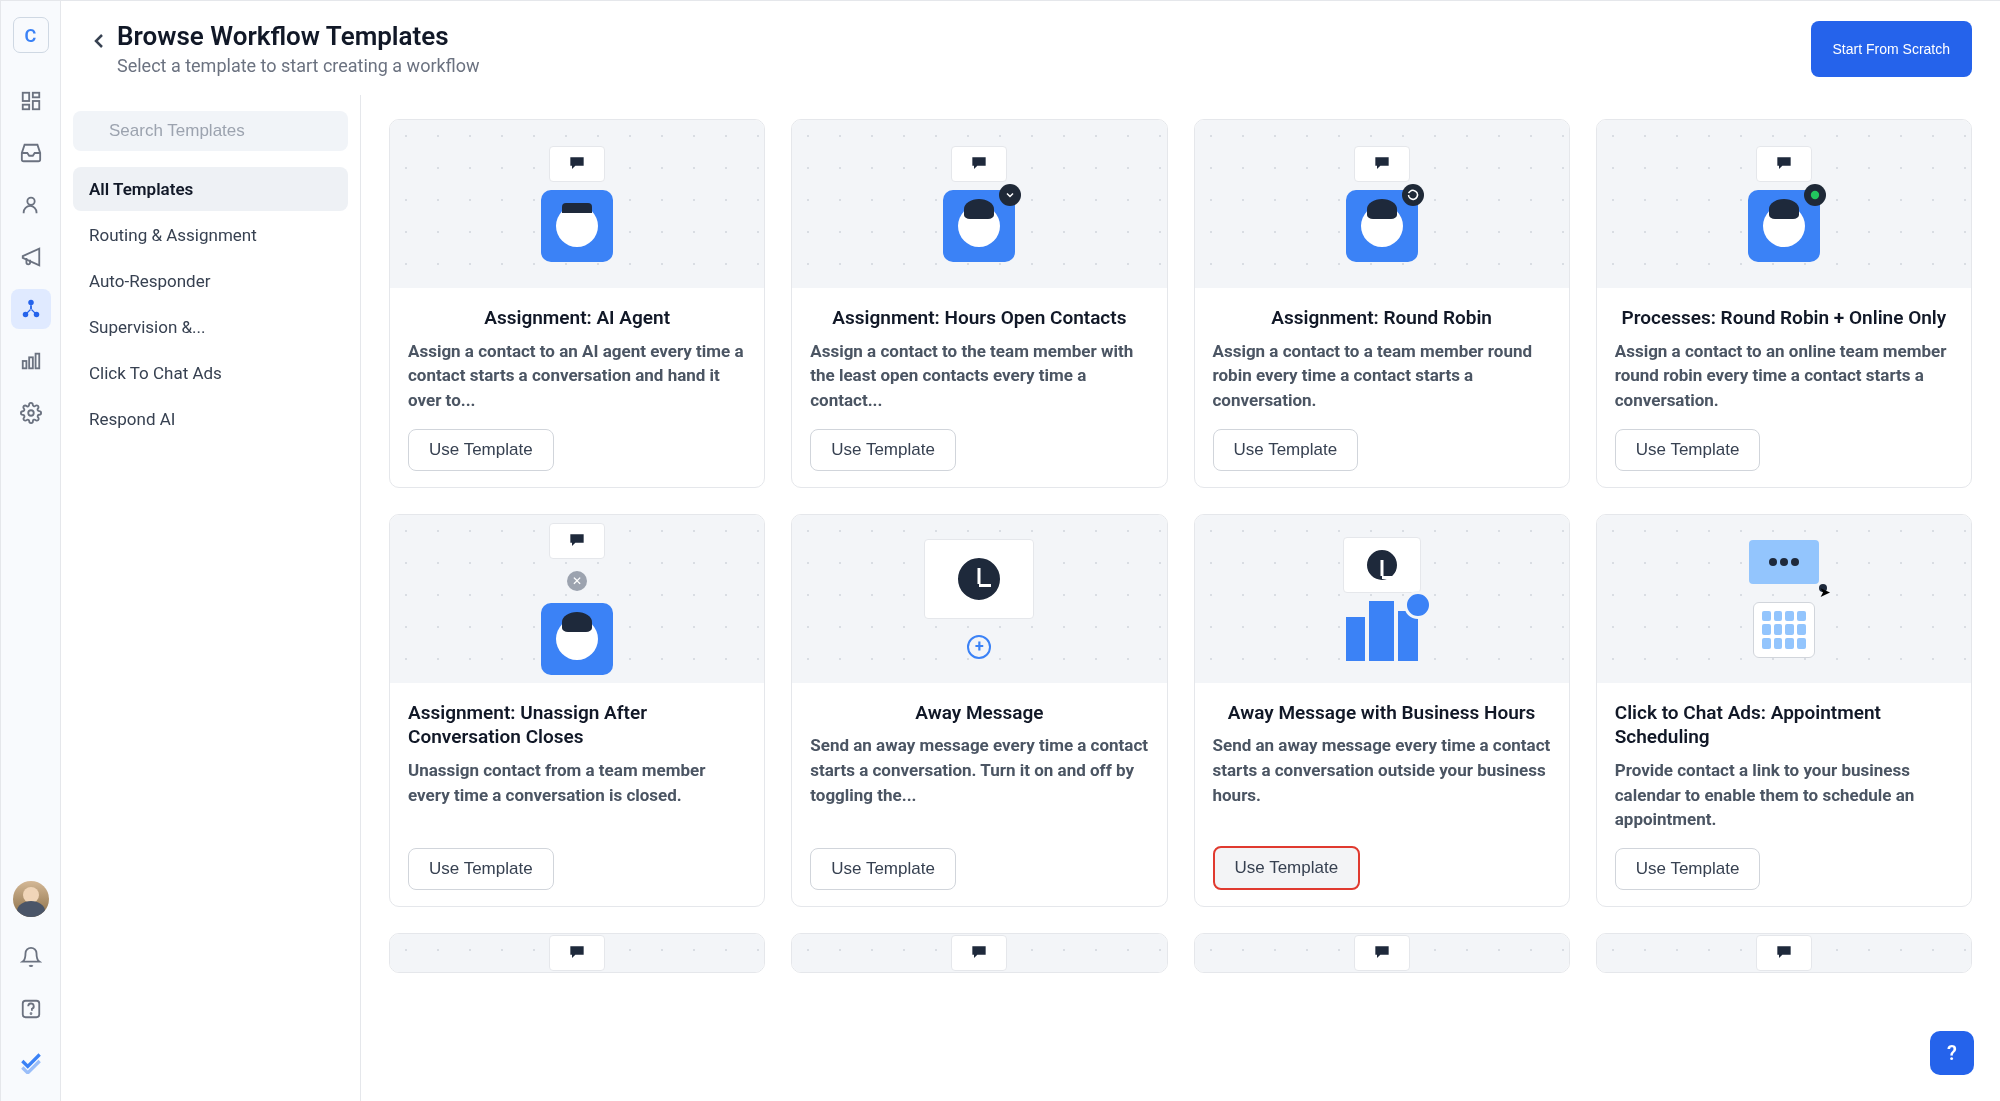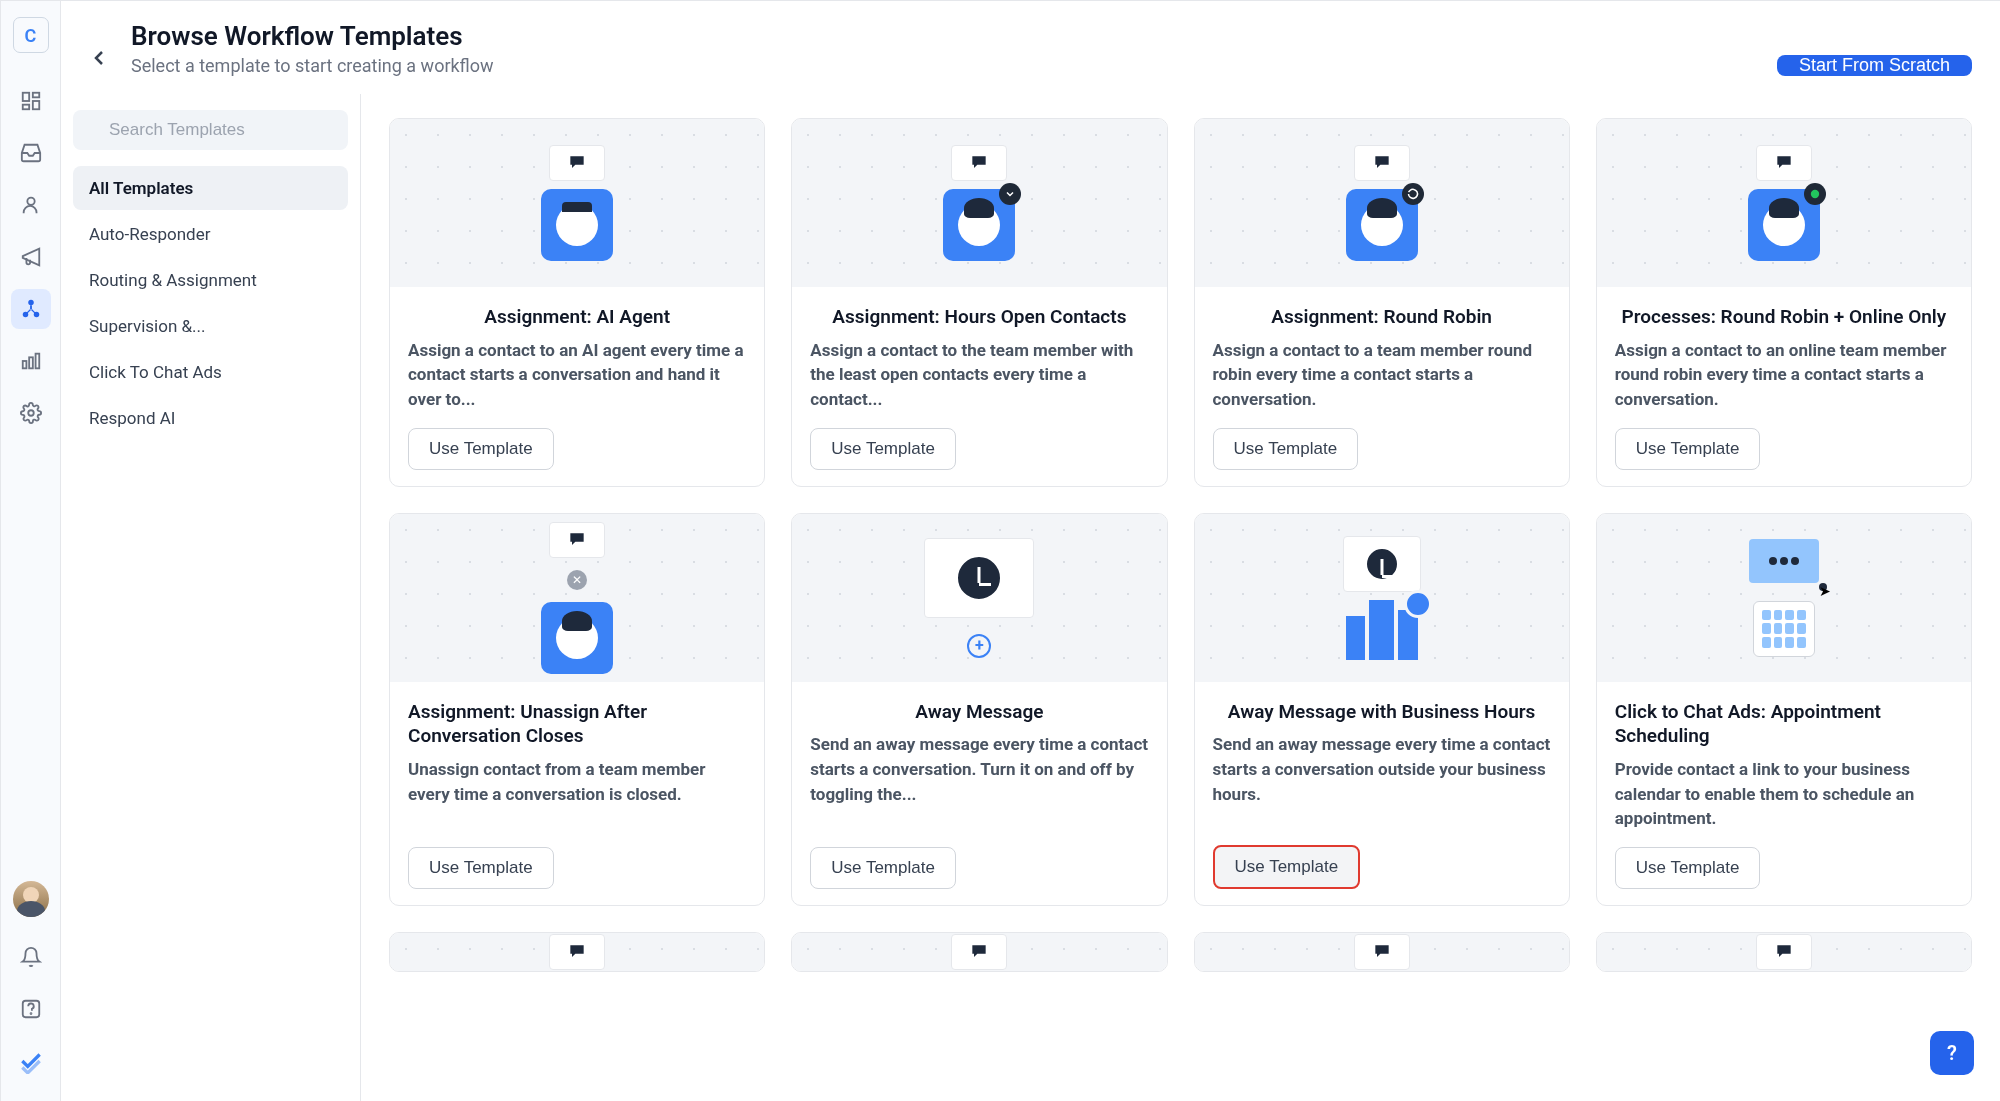--- a/index.html
+++ b/index.html
@@ -8,26 +8,26 @@
 .rail { width: 60px; background: #f8fafd; border-right: 1px solid #e5e7eb; display: flex; flex-direction: column; align-items: center; padding-top: 16px; gap: 12px; }
 .rail-logo { width: 36px; height: 36px; border: 1.5px solid #cfd8e3; border-radius: 7px; display: flex; align-items: center; justify-content: center; color: #3b82f6; font-weight: 600; font-size: 18px; margin-bottom: 16px; }
 .rail-icon { width: 40px; height: 40px; display: flex; align-items: center; justify-content: center; color: #6b7280; border-radius: 8px; cursor: pointer; }
 .rail-icon.active { background: #e0eaff; color: #2563eb; }
 .rail-spacer { flex: 1; }
 .rail-avatar { width: 36px; height: 36px; border-radius: 50%; background: linear-gradient(180deg,#d4b896 0%,#8b6f47 100%); margin-bottom: 8px; position: relative; overflow: hidden; }
 .rail-avatar::before { content: ""; position: absolute; top: 6px; left: 10px; width: 16px; height: 16px; border-radius: 50%; background: #f0d5b8; }
 .rail-avatar::after { content: ""; position: absolute; bottom: -4px; left: 4px; width: 28px; height: 20px; border-radius: 50% 50% 0 0; background: #4a5568; }
 .rail-check { color: #3b82f6; margin-bottom: 20px; }
 .main { flex: 1; display: flex; flex-direction: column; }
-.header { display: flex; align-items: flex-end; padding: 20px 28px 18px 20px; gap: 14px; }
+.header { display: flex; align-items: flex-start; padding: 20px 28px 18px 20px; }
 .back-btn { width: 36px; height: 36px; display: flex; align-items: center; justify-content: center; color: #374151; cursor: pointer; margin-top: 2px; }
 .header-text { flex: 1; }
 .title { font-size: 26px; font-weight: 600; color: #111827; margin-bottom: 4px; }
 .subtitle { font-size: 18px; color: #6b7280; }
-.start-btn { background: #2563eb; color: #fff; border: none; border-radius: 8px; padding: 0 22px; font-size: 18px; font-weight: 500; cursor: pointer; margin-top: 14px; }
+.start-btn { background: #2563eb; color: #fff; border: none; border-radius: 8px; padding: 20px 22px; font-size: 14px; font-weight: 500; cursor: pointer; margin-top: 0; }
 .content { flex: 1; display: flex; overflow: hidden; }
 .sidebar { width: 300px; border-right: 1px solid #e5e7eb; padding: 16px 12px; }
 .search-box { display: flex; align-items: center; gap: 10px; background: #f1f4f8; border-radius: 8px; padding: 10px 26px; margin-bottom: 16px; }
 .search-box input { border: none; background: transparent; outline: none; font-size: 17px; color: #374151; flex: 1; }
 .search-box input::placeholder { color: #9ca3af; }
 .cat-list { display: flex; flex-direction: column; gap: 2px; justify-content: space-between; }
 .cat-item { padding: 12px 16px; border-radius: 8px; font-size: 17px; color: #374151; cursor: pointer; }
 .cat-item.active { background: #eef1f5; font-weight: 600; color: #111827; }
 .grid-wrap { flex: 1; overflow-y: auto; padding: 24px 28px; }
 .grid { display: grid; grid-template-columns: repeat(4, 1fr); gap: 26px; }
@@ -160,22 +160,22 @@
       <div class="sidebar">
         <div class="search-box">
           <svg width="20" height="20" viewBox="0 0 24 24" fill="none" stroke="#9ca3af" stroke-width="2">
               <circle cx="11" cy="11" r="7"></circle>
               <line x1="21" y1="21" x2="16.65" y2="16.65"></line>
             </svg>
           <input type="text" placeholder="Search Templates" style="">
         </div>
         <div class="cat-list" id="cat-list">
             <div class="cat-item active">All Templates</div>
+            <div class="cat-item">Routing &amp; Assignment</div>
             <div class="cat-item">Auto-Responder</div>
-            <div class="cat-item">Routing &amp; Assignment</div>
             <div class="cat-item">Supervision &amp;...</div>
             <div class="cat-item">Click To Chat Ads</div>
             <div class="cat-item">Respond AI</div>
           </div>
       </div>
 
       <div class="grid-wrap">
         <div class="grid" id="grid">
             <div class="card">
               <div class="card-img">

